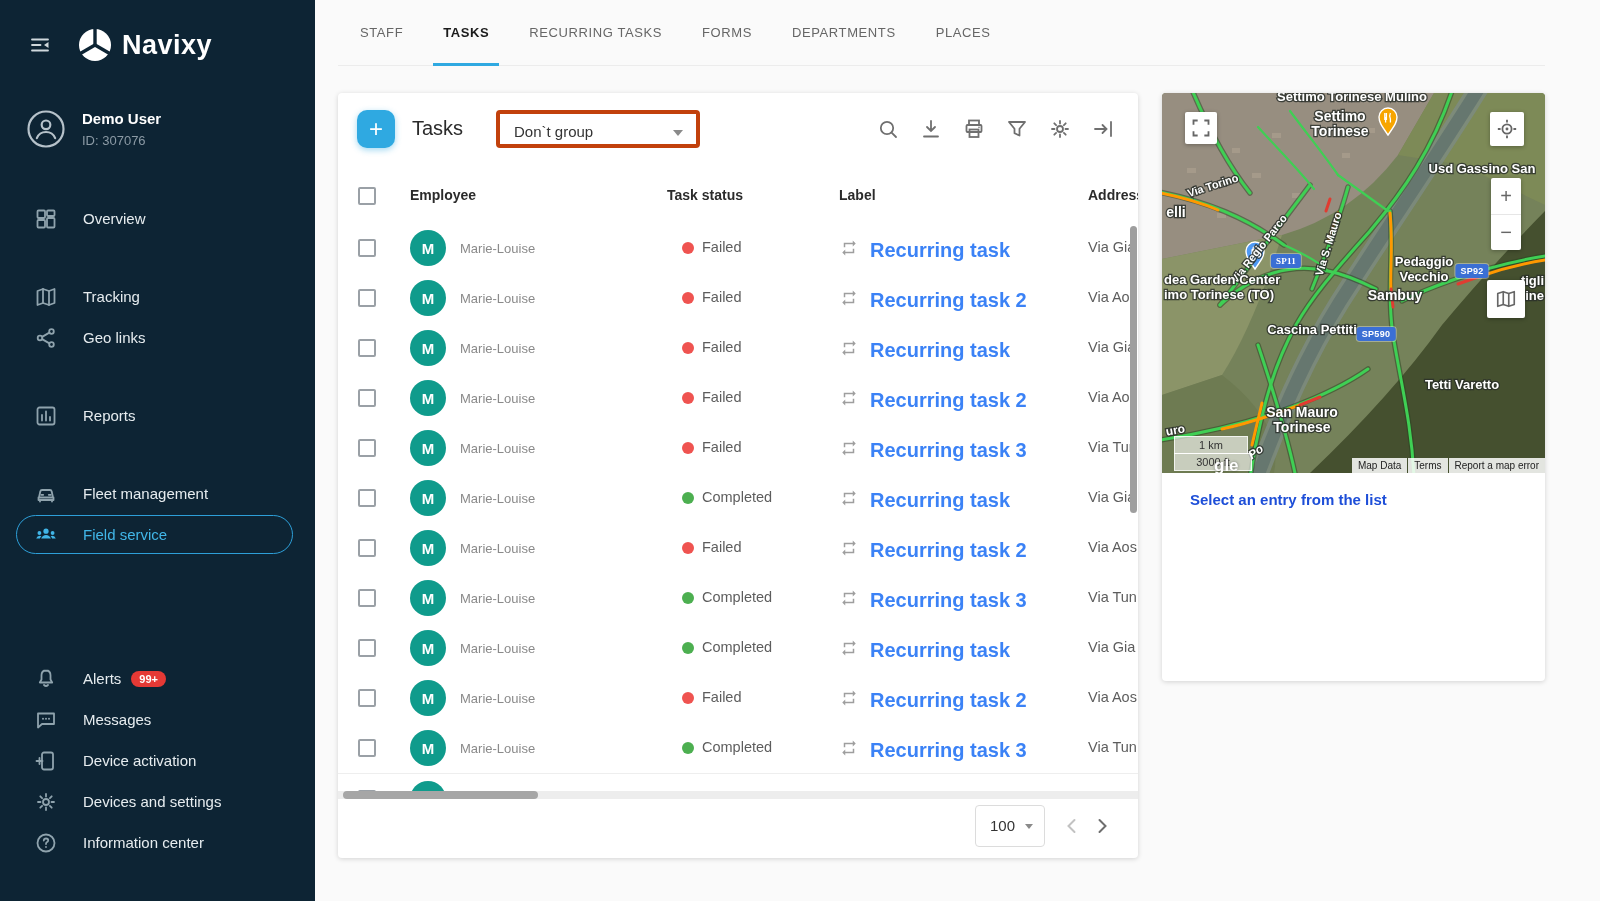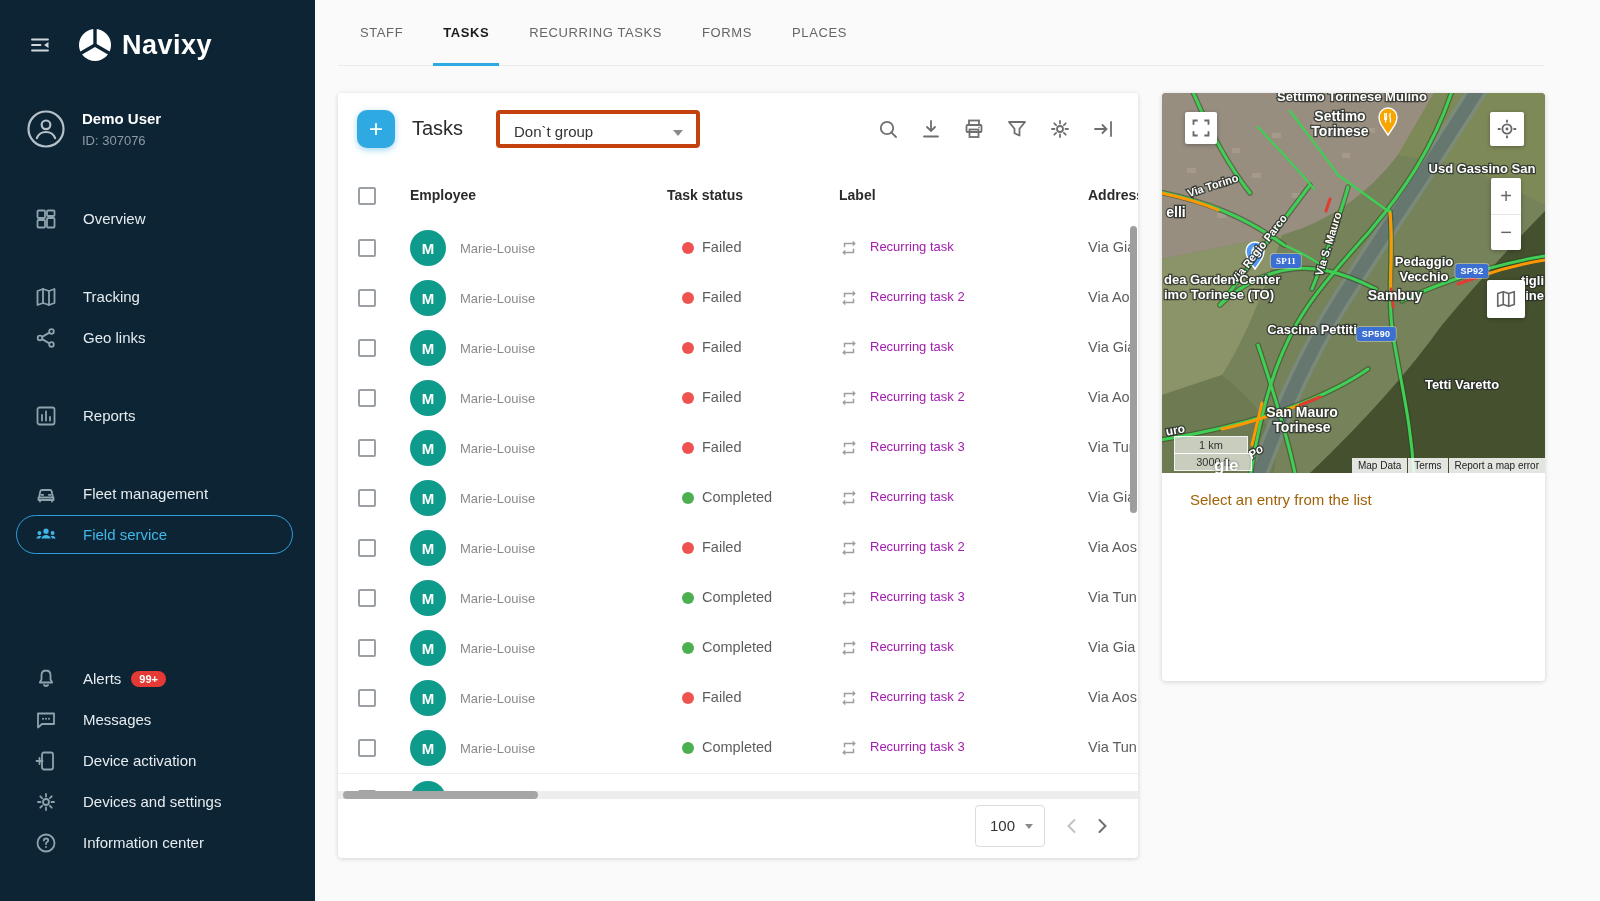--- a/index.html
+++ b/index.html
@@ -45,21 +45,21 @@
   .thead .cb{top:17px;}
 
   #rows{position:absolute;left:0;top:130px;width:800px;}
   .trow{position:absolute;left:0;width:800px;height:50px;border-bottom:1px solid #eee;background:#fff;}
   .trow .cb{top:16px;}
   .avatar{position:absolute;left:72px;top:7px;width:36px;height:36px;border-radius:50%;color:#fff;font-weight:700;font-size:15px;display:flex;align-items:center;justify-content:center;}
   .ename{position:absolute;left:122px;top:18px;font-size:13px;color:#8a8a8a;}
   .dot{position:absolute;left:344px;top:19px;width:12px;height:12px;border-radius:50%;}
   .stxt{position:absolute;left:364px;top:16px;font-size:14.5px;color:#5d5d5d;}
   .rep{position:absolute;left:502px;top:16px;width:18px;height:18px;color:#9e9e9e;}
-  .tlabel{position:absolute;left:532px;top:16px;font-size:13px;color:#a21caf;}
+  .tlabel{position:absolute;left:532px;top:16px;font-size:20px;color:#3b82f6;font-weight:bold;}
   .taddr{position:absolute;left:750px;top:16px;font-size:14.5px;color:#5d5d5d;white-space:nowrap;}
   .partial{position:absolute;left:0;top:681px;width:800px;height:17px;overflow:hidden;}
 
   .vthumb{position:absolute;right:1px;top:133px;width:7px;height:287px;background:#9e9e9e;border-radius:4px;cursor:pointer;}
   .htrack{position:absolute;left:0;top:698px;width:800px;height:8px;background:#ededed;cursor:pointer;}
   .hthumb{position:absolute;left:5px;top:0;width:195px;height:8px;background:#a6a6a6;border-radius:4px;}
 
   .pgsize{position:absolute;left:637px;top:712px;width:70px;height:42px;border:1px solid #dcdcdc;border-radius:4px;box-sizing:border-box;cursor:pointer;background:#fff;}
   .pgsize .val{position:absolute;left:14px;top:11px;font-size:15px;color:#333;}
   .pgsize .car{position:absolute;right:11px;top:18px;width:0;height:0;border-left:4.5px solid transparent;border-right:4.5px solid transparent;border-top:5.5px solid #8a8a8a;}
@@ -78,21 +78,21 @@
   .mb-zoom{right:24px;top:85px;width:30px;height:72px;flex-direction:column;}
   .zbtn{width:30px;height:36px;display:flex;align-items:center;justify-content:center;font-size:20px;color:#666;cursor:pointer;}
   .zbtn+.zbtn{border-top:1px solid #e6e6e6;box-sizing:border-box;}
   .mb-type{right:20px;top:187px;width:38px;height:38px;}
   .scalebox{position:absolute;background:rgba(255,255,255,.62);border:1px solid rgba(255,255,255,.75);font-size:11px;color:#333;display:flex;align-items:center;justify-content:center;}
   .sc1{left:12px;top:343px;width:72px;height:16px;}
   .sc2{left:12px;top:360px;width:76px;height:16px;}
   .ggl{position:absolute;left:52px;top:363px;color:#fff;font-size:17px;font-weight:700;text-shadow:0 0 3px rgba(0,0,0,.45);}
   .attrib{position:absolute;right:0;bottom:0;display:flex;font-size:10px;color:#222;}
   .attrib span{background:rgba(255,255,255,.85);padding:2px 6px;margin-left:1px;cursor:pointer;white-space:nowrap;}
-  .prompt{position:absolute;left:28px;top:398px;font-size:15px;color:#a16207;}
+  .prompt{position:absolute;left:28px;top:398px;font-size:15px;color:#1d4ed8;font-weight:bold;}
 </style>
 </head>
 <body>
 
 <div id="app">
 
   <aside id="sidebar">
     <span class="collapse-btn" id="collapseIcon">
         <svg width="24" height="24" viewBox="0 0 24 24" fill="none" stroke="currentColor" stroke-width="1.8" stroke-linecap="round">
           <path d="M4,6.5 H20 M4,12 H12.5 M4,17.5 H20"></path>
@@ -240,20 +240,21 @@
           <span class="lbl">Information center</span>
         </div>
       </nav>
   </aside>
 
   <div id="tabbar">
       <span class="tab">STAFF</span>
       <span class="tab active">TASKS</span>
       <span class="tab">RECURRING TASKS</span>
       <span class="tab">FORMS</span>
+      <span class="tab">DEPARTMENTS</span>
       <span class="tab">PLACES</span>
     </div>
 
   <section id="tasks-card">
     <div class="addbtn">+</div>
     <div class="ttitle">Tasks</div>
     <div class="groupsel">
       <span class="val">Don`t group</span>
       <span class="car"></span>
     </div>

